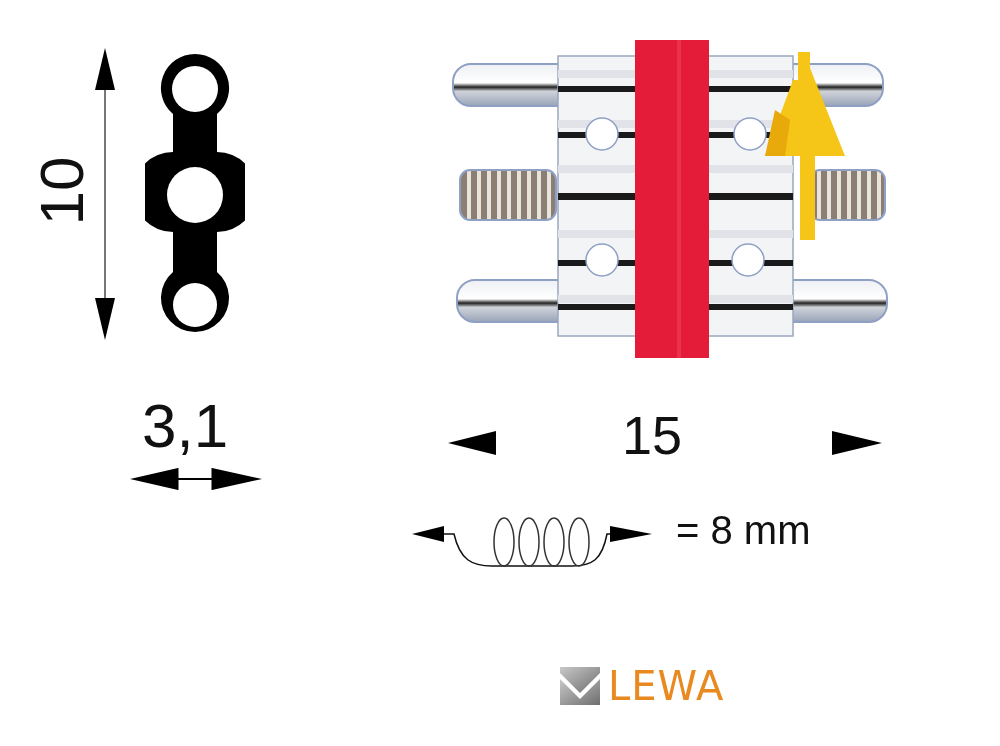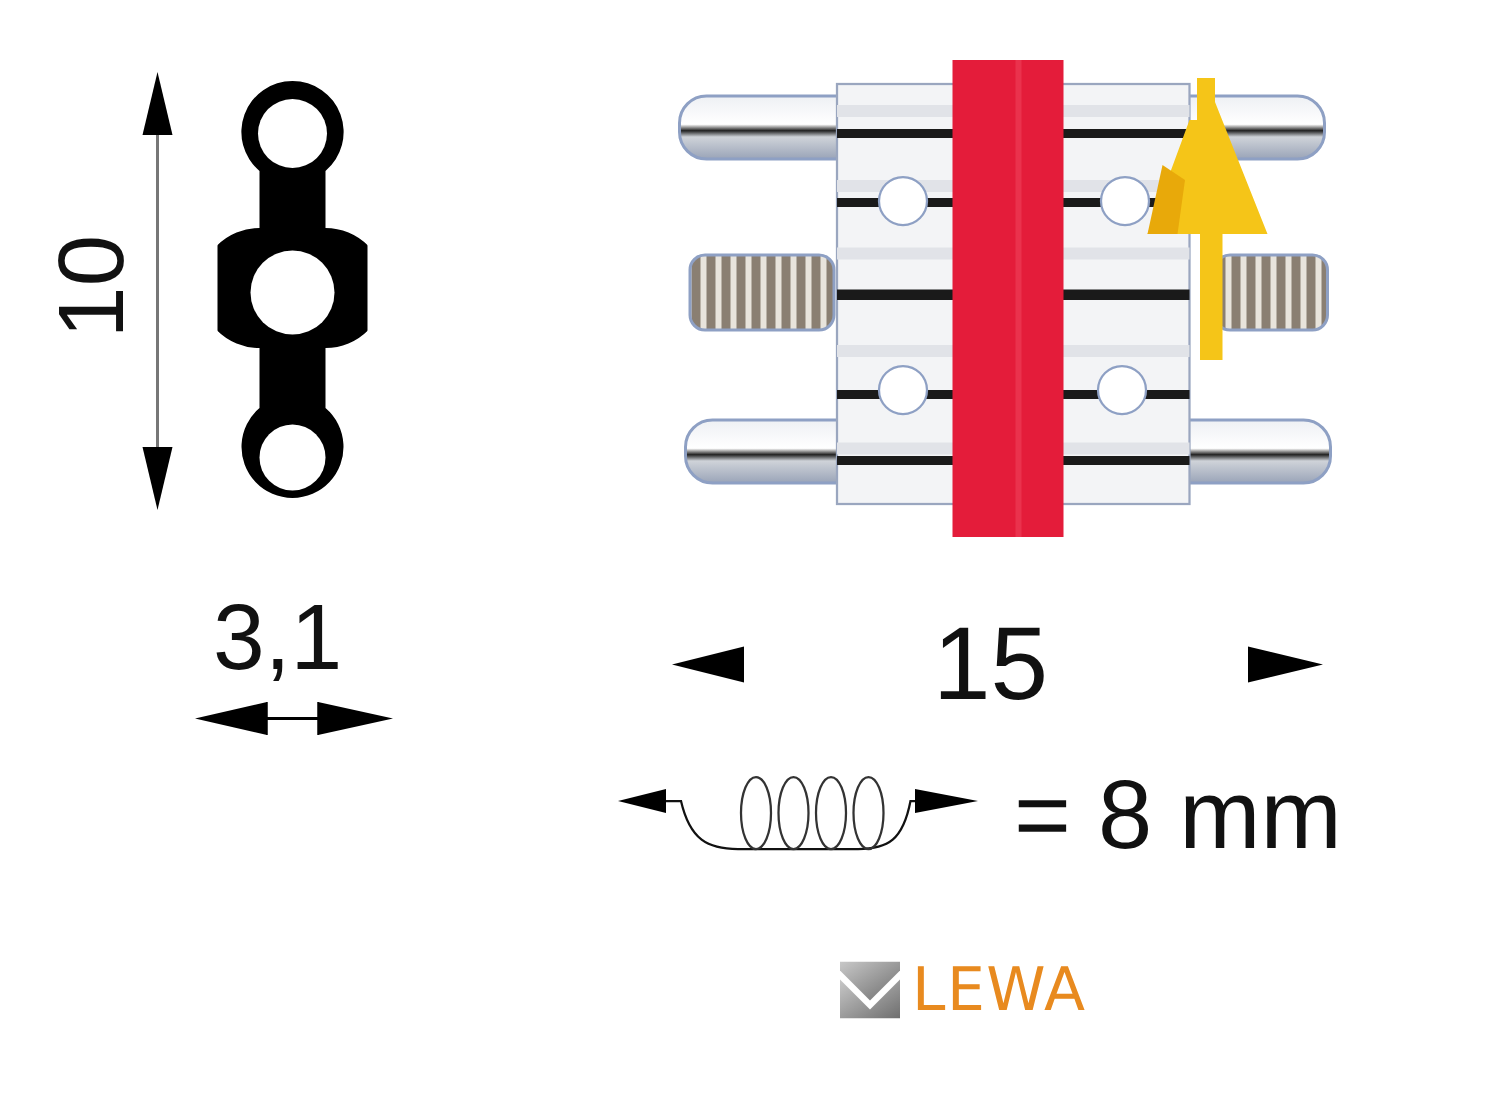--- a/index.html
+++ b/index.html
@@ -2,23 +2,23 @@
 <html><head>
 <meta charset="utf-8">
 <style>
   html, body { margin:0; padding:0; background:#ffffff; }
   body { width:1000px; height:746px; position:relative; overflow:hidden;
          font-family:"Liberation Sans", sans-serif; color:#000; }
   .abs { position:absolute; }
   .dim-text { font-family:"Liberation Sans", sans-serif; color:#111; line-height:1; }
   #label-10 { left:22px; top:160px; font-size:62px; transform:rotate(-90deg); transform-origin:center; width:80px; text-align:center; }
   #label-31 { left:142px; top:395px; font-size:62px; }
-  #label-15 { left:622px; top:408px; font-size:69px; }
-  #label-8mm { left:676px; top:510px; font-size:65px; }
-  .logo { left:560px; top:638px; height:44px; display:flex; align-items:center; }
+  #label-15 { left:622px; top:408px; font-size:54px; }
+  #label-8mm { left:676px; top:510px; font-size:40px; }
+  .logo { left:560px; top:664px; height:44px; display:flex; align-items:center; }
   .logo-text { font-family:"DejaVu Sans", sans-serif; font-size:40px; letter-spacing:1px; line-height:1; }
   .logo-a { color:#e88a1f; }
   .logo-b { color:#7a7a7a; }
 </style>
 </head>
 <body>
 
 <svg class="abs" style="left:88px;top:48px" width="36" height="292" viewBox="0 0 36 292">
   <line x1="17" y1="20" x2="17" y2="272" stroke="#777" stroke-width="2"></line>
   <polygon points="17,0 7,42 27,42" fill="#000"></polygon>

